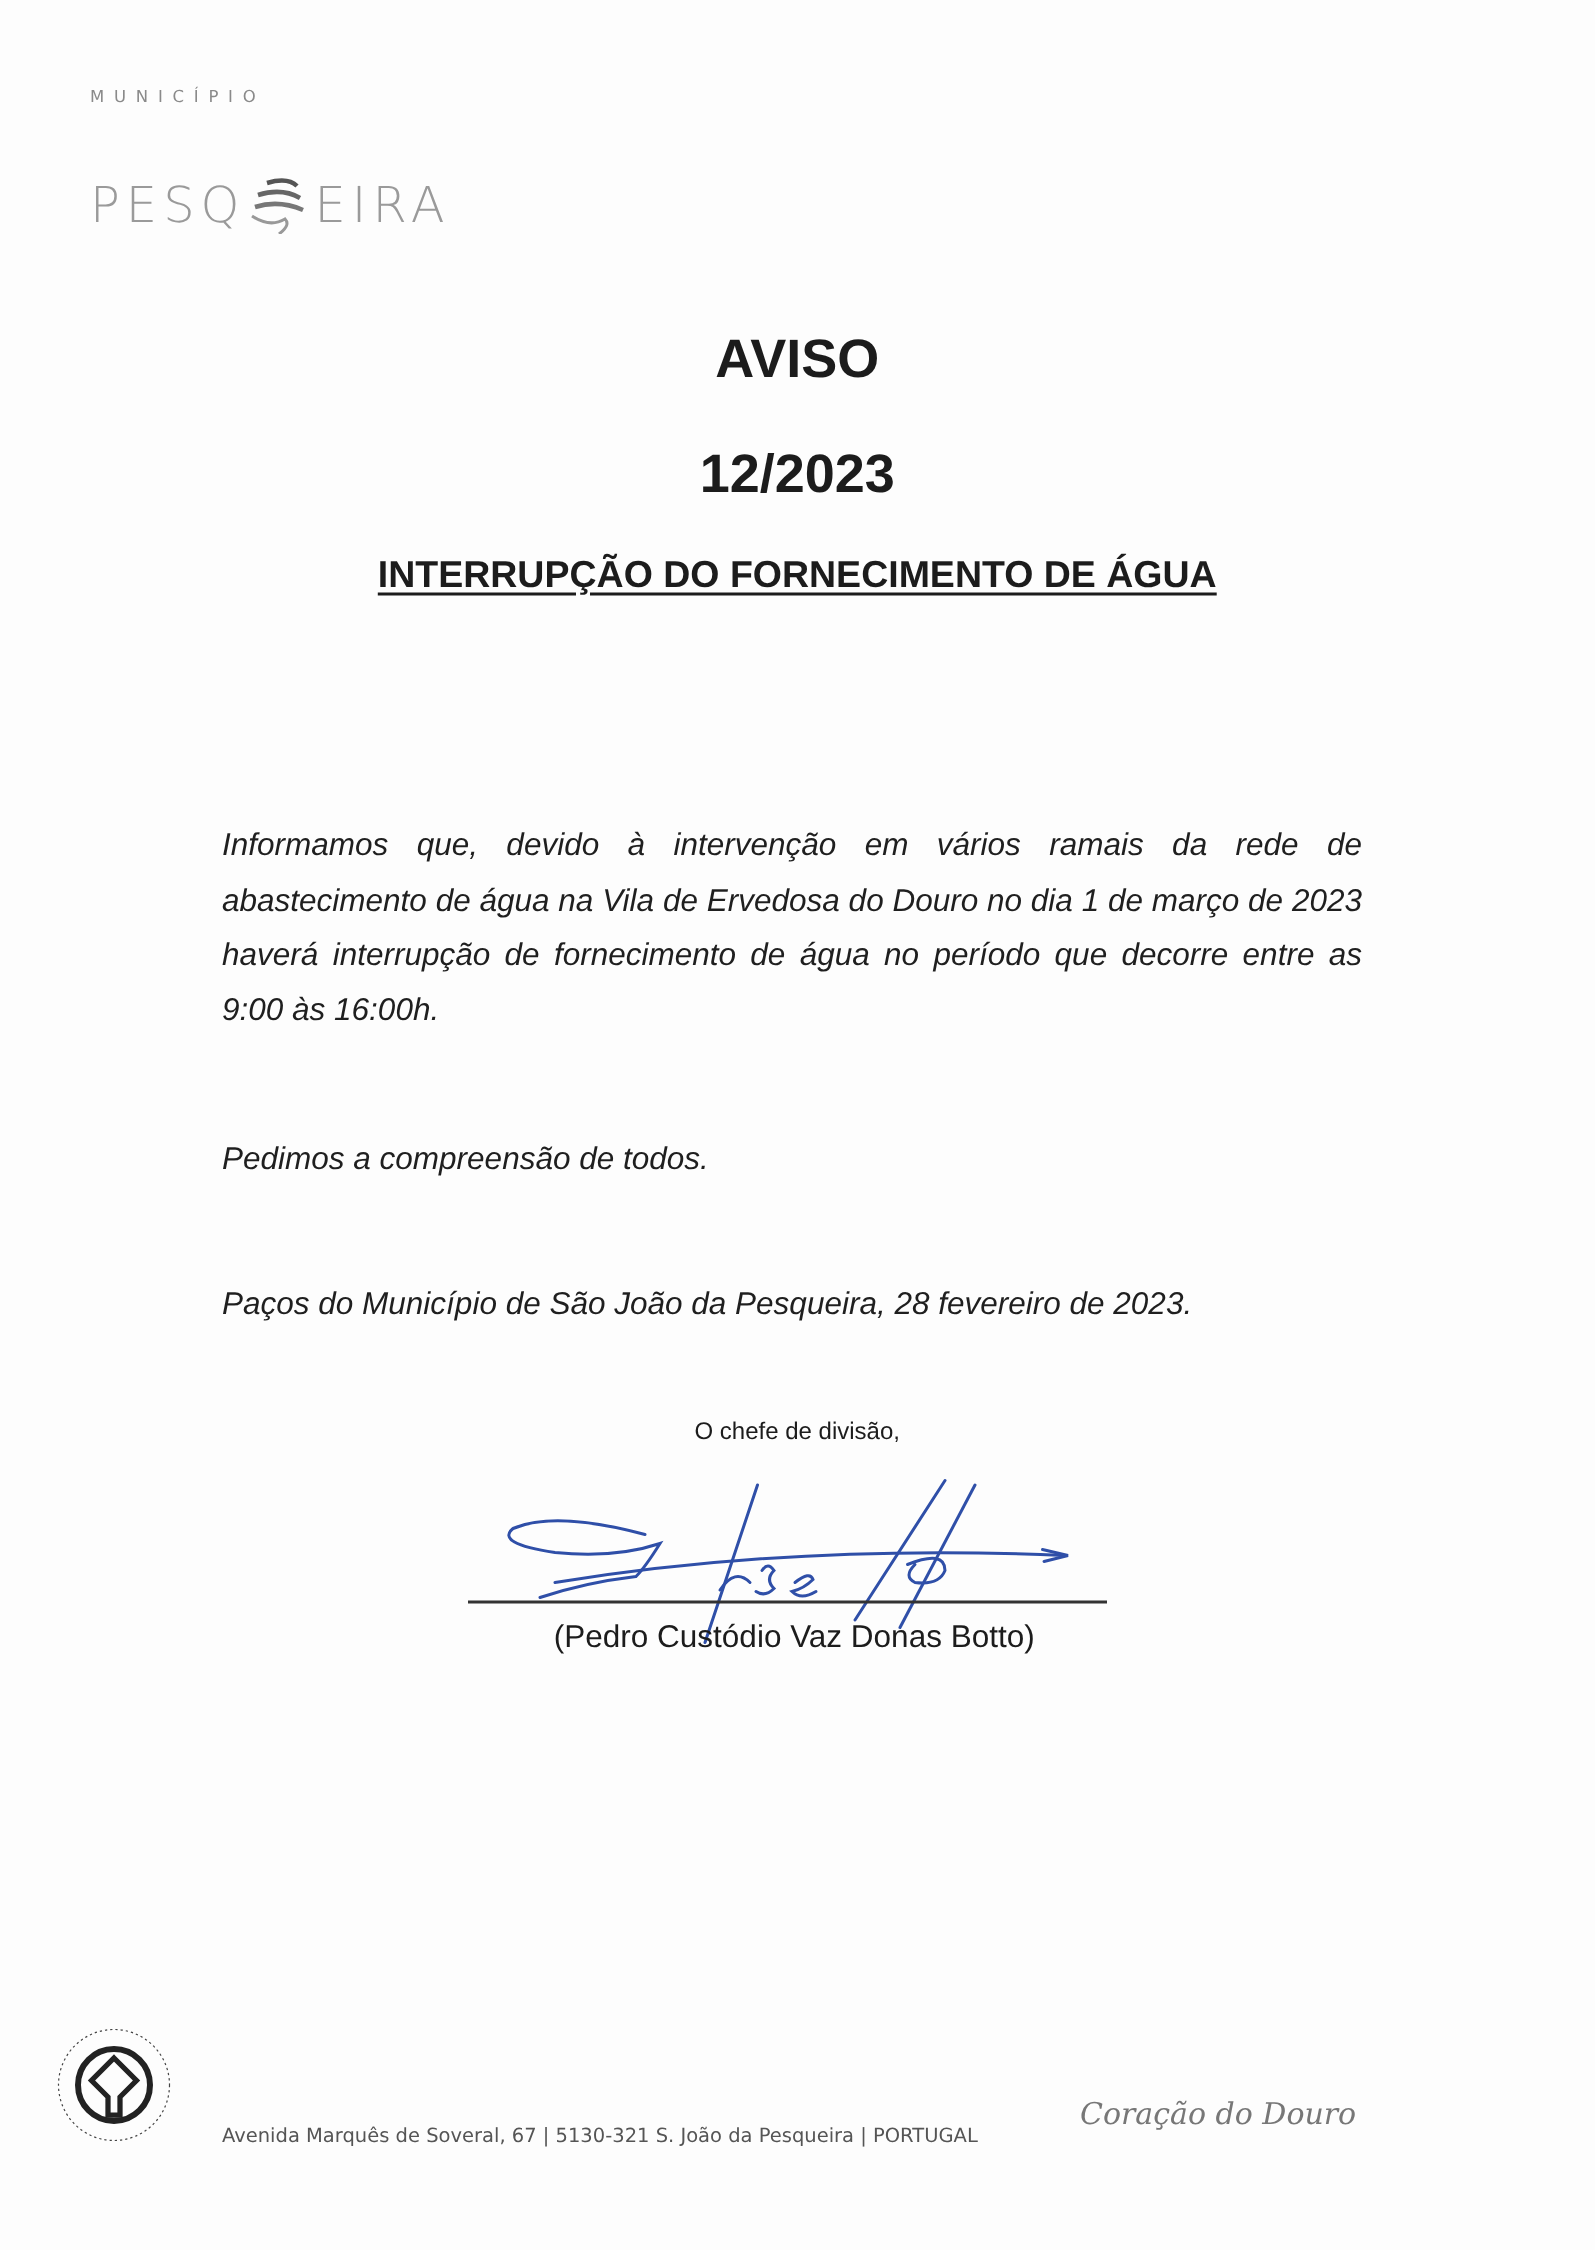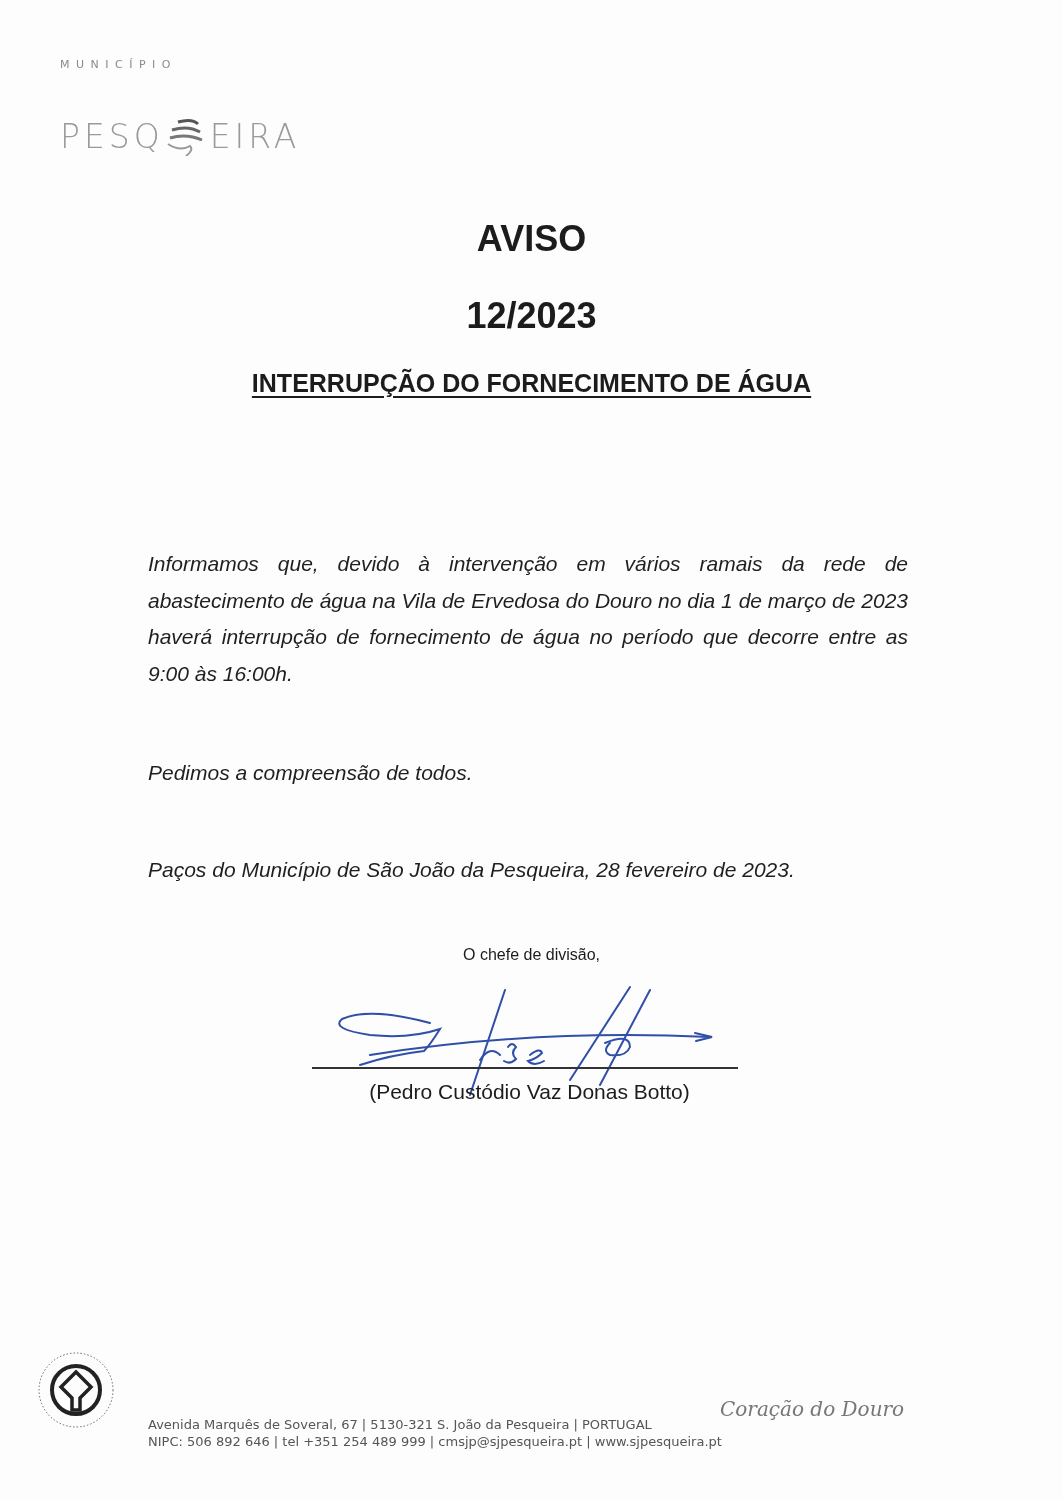--- a/index.html
+++ b/index.html
@@ -81,18 +81,17 @@
 <div class="sig-name">(Pedro Custódio Vaz Donas Botto)</div>
 
 <svg class="seal" width="80" height="80" viewBox="0 0 80 80">
   <circle cx="40" cy="40" r="37" stroke="#444" stroke-width="0.8" fill="none" stroke-dasharray="1.5 2"></circle>
   <circle cx="40" cy="40" r="24" stroke="#222" stroke-width="4" fill="none"></circle>
   <path d="M40 22 L55 37 L44 48 L44 60 L36 60 L36 48 L25 37 Z" stroke="#222" stroke-width="3.5" fill="#fdfdfd"></path>
 </svg>
 
 <div class="addr">
   <div>Avenida Marquês de Soveral, 67 | 5130-321 S. João da Pesqueira | PORTUGAL</div>
-  <div>NIPC: 506 892 646 | tel +351 254 489 999 | cmsjp@sjpesqueira.pt | www.sjpesqueira.pt</div>
 </div>
 
 <svg class="slogan" width="250" height="60" viewBox="0 0 250 60">
   <text x="10" y="38" font-family="DejaVu Serif, serif" font-style="italic" font-size="20" fill="#777">Coração do Douro</text>
 </svg>
 
 </body></html>

